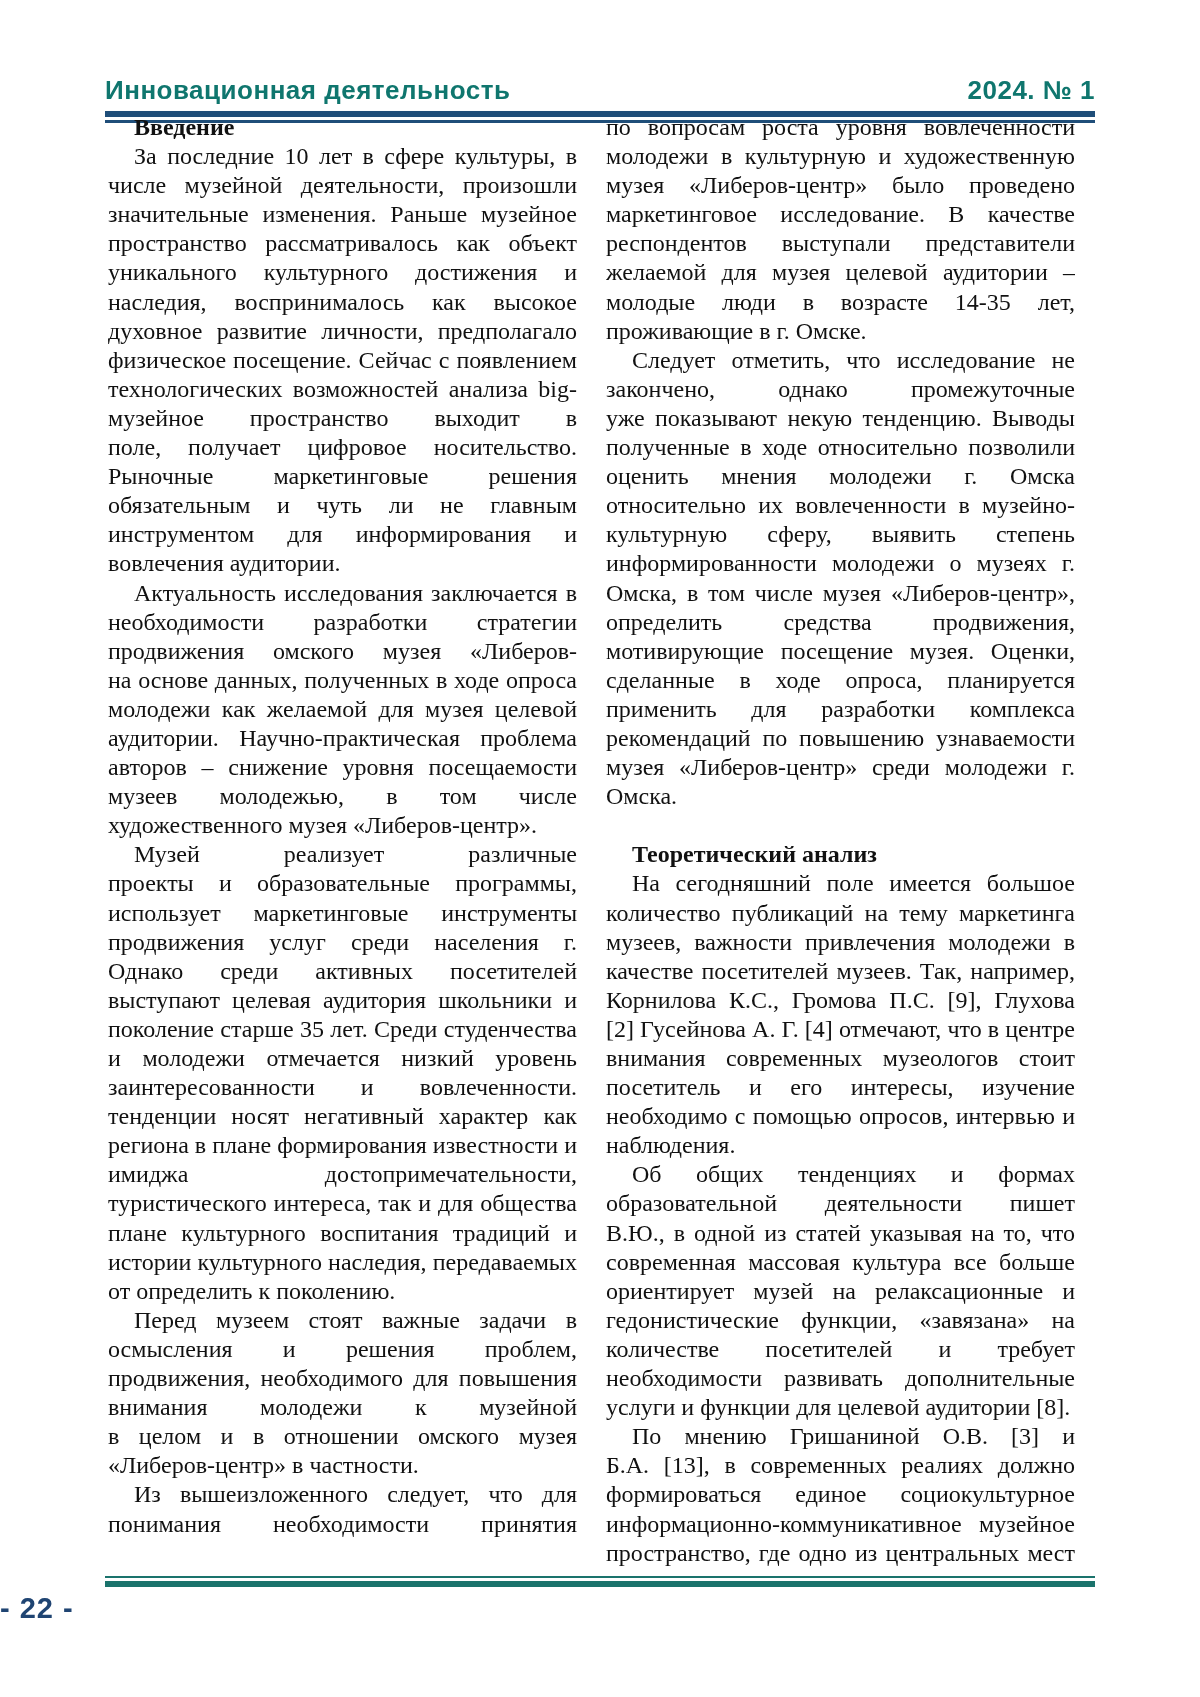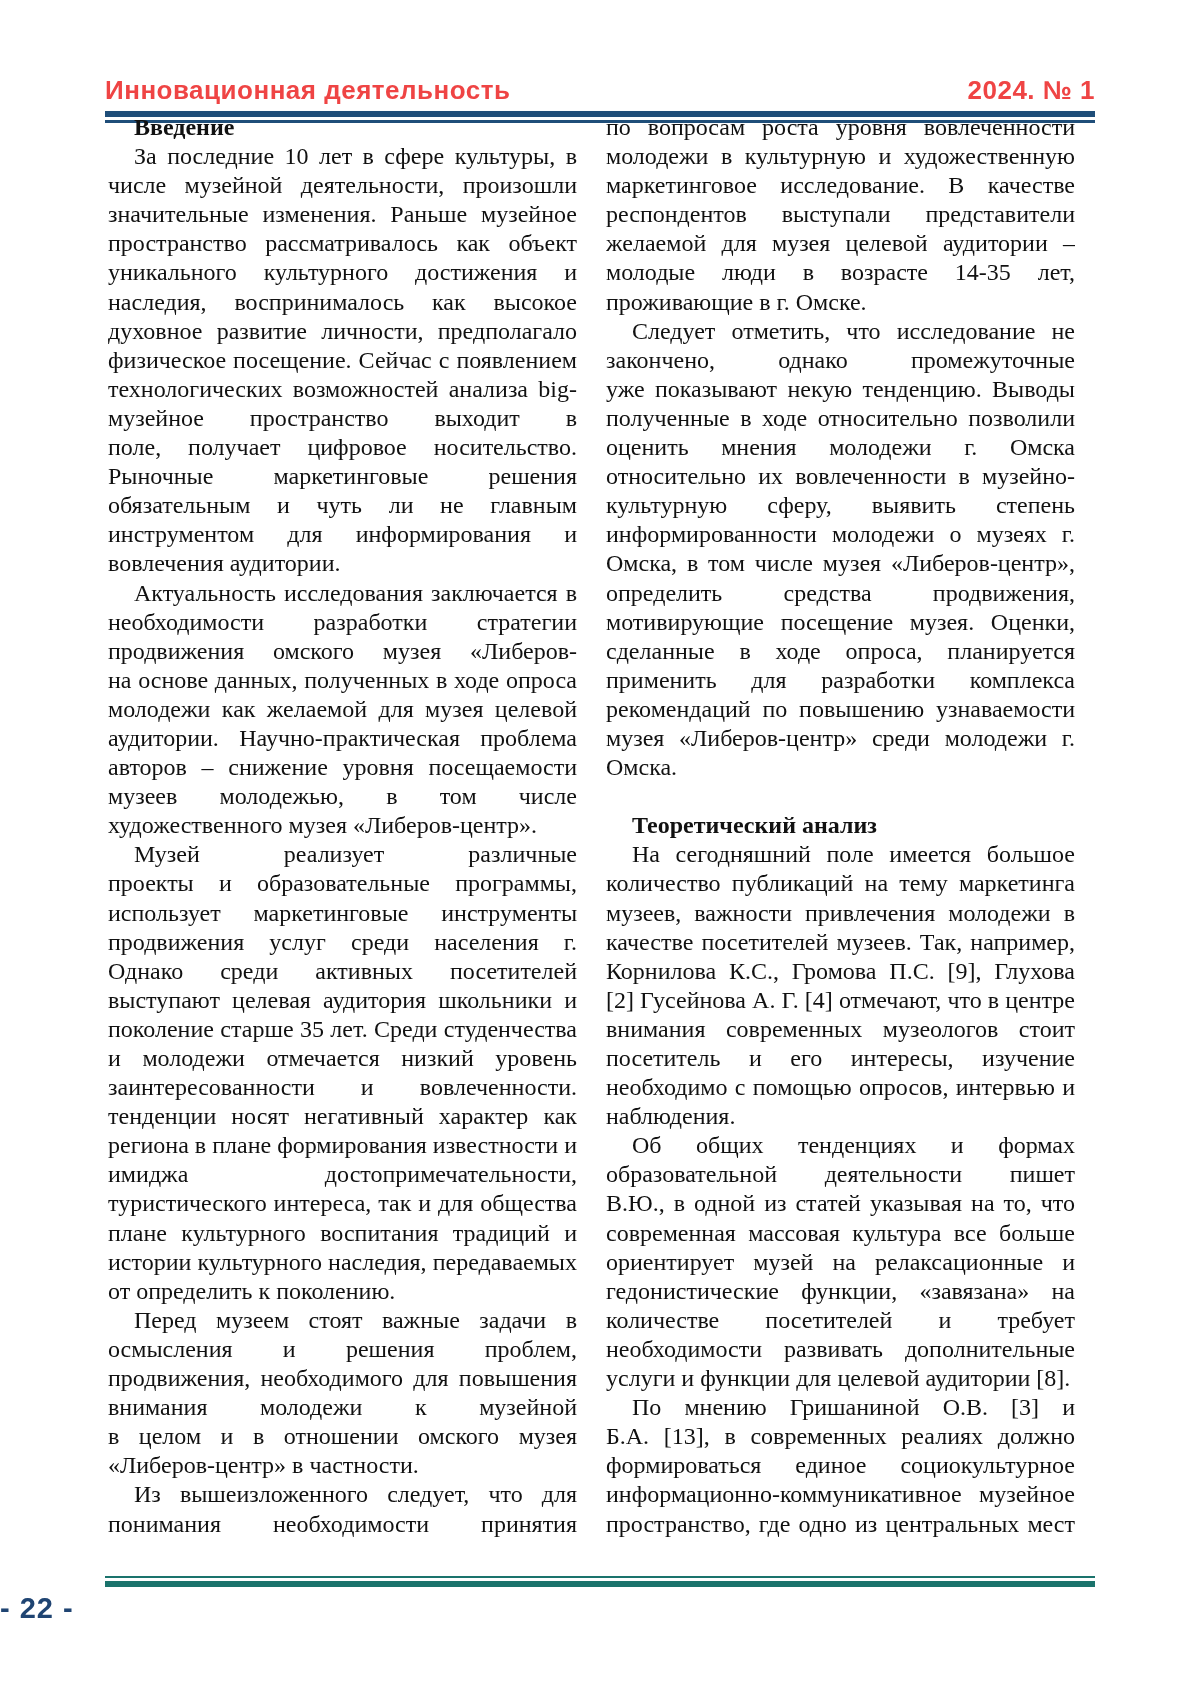--- a/index.html
+++ b/index.html
@@ -11,21 +11,21 @@
     overflow:hidden;
   }
   
   .header{
     position:absolute;left:105px;top:76px;width:990px;
   }
   .header-row{
     display:flex;justify-content:space-between;align-items:baseline;
     font-family:"Liberation Sans","DejaVu Sans",sans-serif;
     font-weight:bold;font-size:26px;line-height:28px;
-    color:#ef4444;letter-spacing:0.5px;
+    color:#0f766e;letter-spacing:0.5px;
   }
   .rule-thick{height:6px;background:#1F4E79;margin-top:7px;}
   .rule-thin{height:3px;background:#1F4E79;margin-top:3px;}
   
   .columns{
     position:absolute;left:108px;top:113px;width:983px;
     display:flex;gap:29px;
   }
   .col{width:469px;}
   .line{
@@ -113,20 +113,21 @@
         <div class="line j">продвижения, необходимого для повышения</div>
         <div class="line j">внимания молодежи к музейной деятельности</div>
         <div class="line j">в целом и в отношении омского музея</div>
         <div class="line">«Либеров-центр» в частности.</div>
         <div class="line j ind">Из вышеизложенного следует, что для</div>
         <div class="line j">понимания необходимости принятия решений</div>
       </div>
     <div class="col" id="col-right">
         <div class="line j">по вопросам роста уровня вовлеченности</div>
         <div class="line j">молодежи в культурную и художественную среду</div>
+        <div class="line j">музея «Либеров-центр» было проведено</div>
         <div class="line j">маркетинговое исследование. В качестве</div>
         <div class="line j">респондентов выступали представители</div>
         <div class="line j">желаемой для музея целевой аудитории –</div>
         <div class="line j">молодые люди в возрасте 14-35 лет,</div>
         <div class="line">проживающие в г. Омске.</div>
         <div class="line j ind">Следует отметить, что исследование не</div>
         <div class="line j">закончено, однако промежуточные результаты</div>
         <div class="line j">уже показывают некую тенденцию. Выводы</div>
         <div class="line j">полученные в ходе относительно позволили</div>
         <div class="line j">оценить мнения молодежи г. Омска</div>

